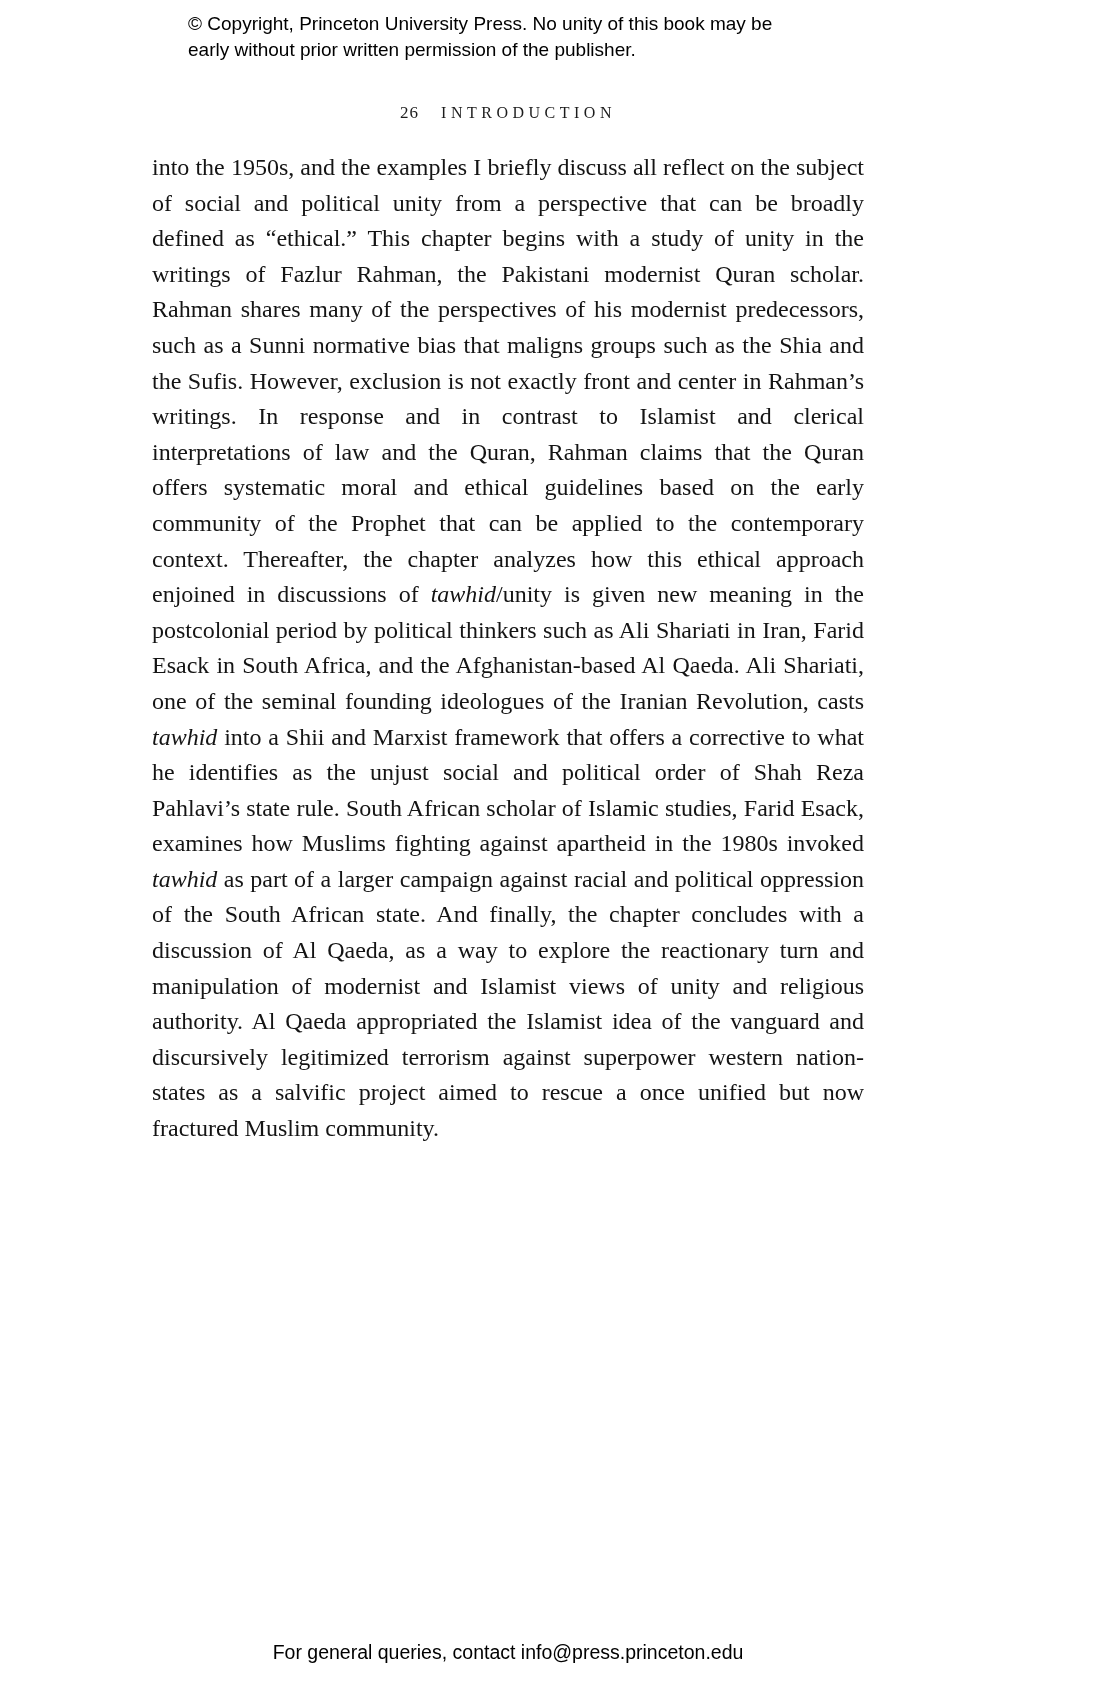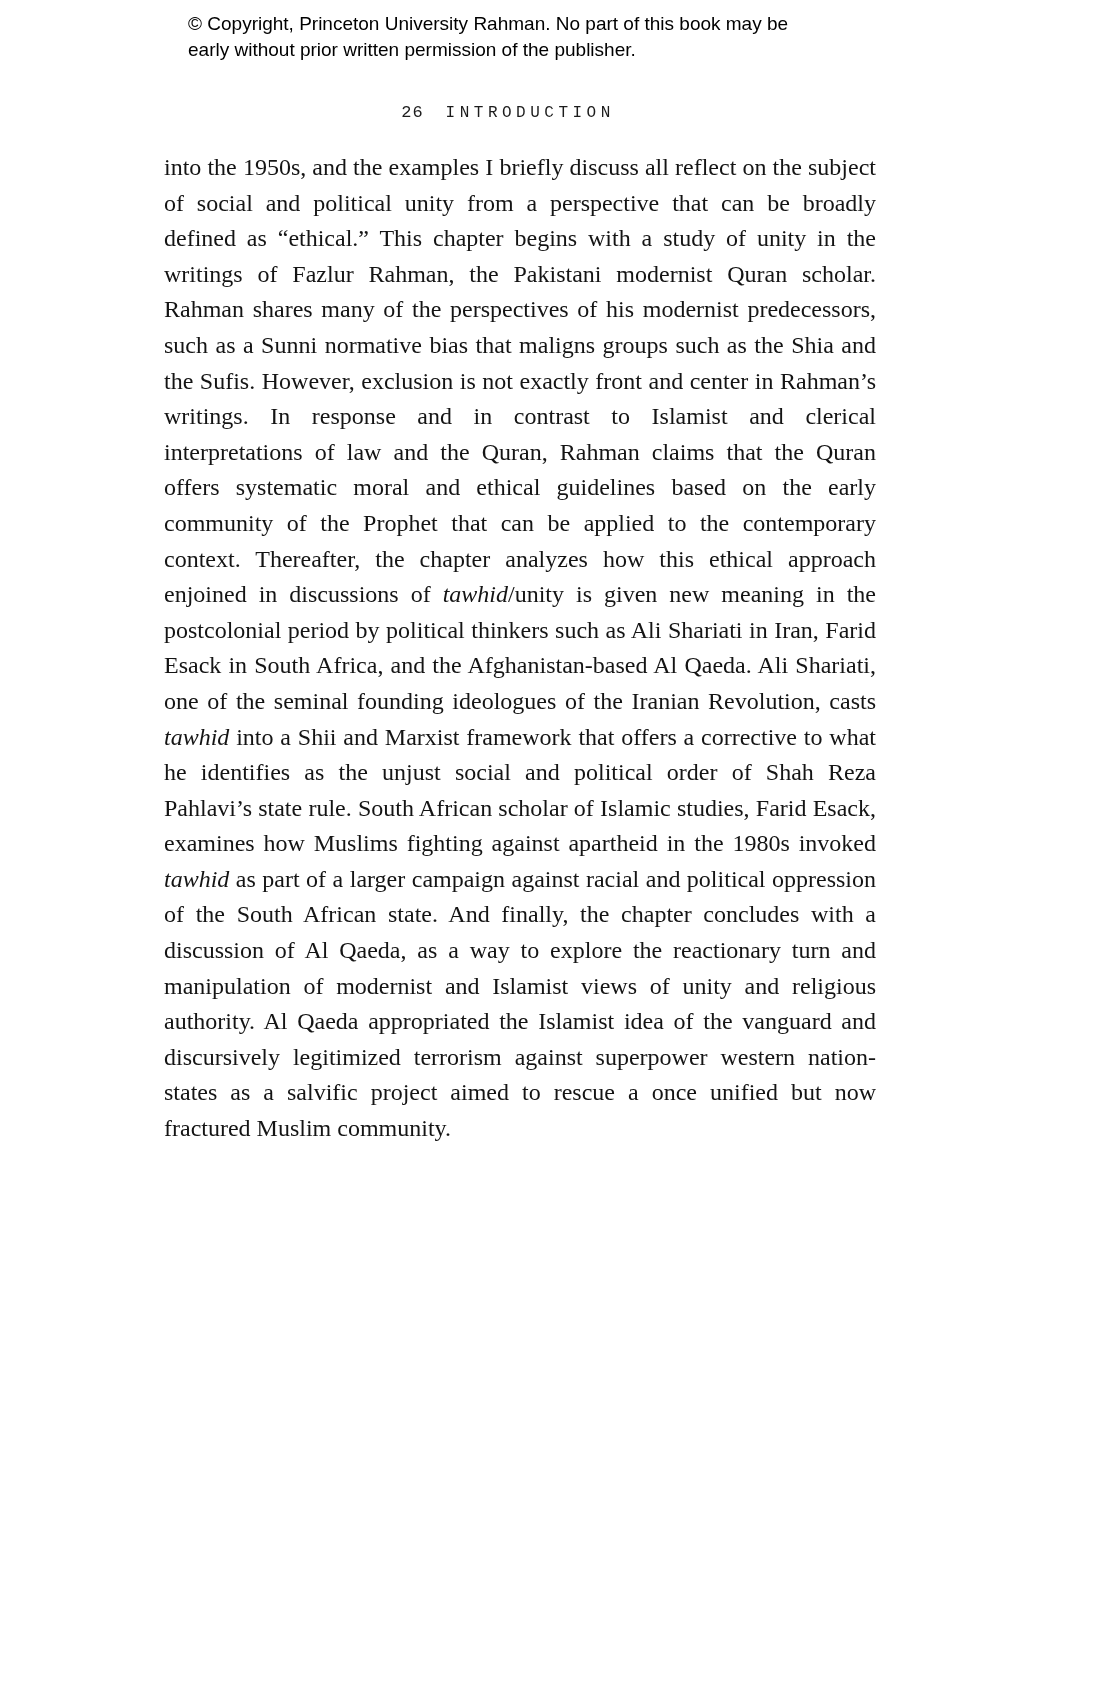--- a/index.html
+++ b/index.html
@@ -23,37 +23,37 @@
     font-size: 19px;
     line-height: 26px;
     color: #000000;
   }
   .running-head {
     position: absolute;
     top: 103px;
     left: 152px;
     width: 712px;
     text-align: center;
-    font-family: Liberation Mono, monospace;
+    font-family: Liberation Serif, serif;
     font-size: 17px;
     color: #1c1c1c;
     white-space: nowrap;
   }
   .page-number {
     margin-right: 22px;
     letter-spacing: 1px;
   }
   .chapter-title {
     letter-spacing: 4.5px;
     font-size: 16px;
   }
   .body-text {
     position: absolute;
     top: 150px;
-    left: 164px;
+    left: 152px;
     width: 712px;
     margin: 0;
     font-family: "Liberation Serif", serif;
     font-size: 24px;
     line-height: 35.6px;
     text-align: justify;
     color: #141414;
     hyphens: auto;
   }
   .body-text em {
@@ -69,22 +69,23 @@
     font-size: 19.5px;
     color: #000000;
   }
 </style>
 </head>
 <body>
 
 <div class="page">
 
   <div class="copyright">
-    <div>© Copyright, Princeton University Rahman. No part of this book may be</div>
+    <div>© Copyright, Princeton University Press. No unity of this book may be</div>
     <div>early without prior written permission of the publisher.</div>
   </div>
 
   <div class="running-head"><span class="page-number">26</span><span class="chapter-title">INTRODUCTION</span></div>
 
   <p class="body-text"><span>into the 1950s, and the examples I briefly discuss all reflect on the subject of social and political unity from a perspective that can be broadly defined as “ethical.” This chapter begins with a study of unity in the writings of Fazlur Rahman, the Pakistani modernist Quran scholar. Rahman shares many of the perspectives of his modernist predecessors, such as a Sunni normative bias that maligns groups such as the Shia and the Sufis. However, exclusion is not exactly front and center in Rahman’s writings. In response and in contrast to Islamist and clerical interpretations of law and the Quran, Rahman claims that the Quran offers systematic moral and ethical guidelines based on the early community of the Prophet that can be applied to the contemporary context. Thereafter, the chapter analyzes how this ethical approach enjoined in discussions of </span><em>tawhid</em><span>/unity is given new meaning in the postcolonial period by political thinkers such as Ali Shariati in Iran, Farid Esack in South Africa, and the Afghanistan-based Al Qaeda. Ali Shariati, one of the seminal founding ideologues of the Iranian Revolution, casts </span><em>tawhid</em><span> into a Shii and Marxist framework that offers a corrective to what he identifies as the unjust social and political order of Shah Reza Pahlavi’s state rule. South African scholar of Islamic studies, Farid Esack, examines how Muslims fighting against apartheid in the 1980s invoked </span><em>tawhid</em><span> as part of a larger campaign against racial and political oppression of the South African state. And finally, the chapter concludes with a discussion of Al Qaeda, as a way to explore the reactionary turn and manipulation of modernist and Islamist views of unity and religious authority. Al Qaeda appropriated the Islamist idea of the vanguard and discursively legitimized terrorism against superpower western nation-states as a salvific project aimed to rescue a once unified but now fractured Muslim community.</span></p>
 
+  <div class="footer"><span>For general queries, contact </span><span>info@press.princeton.edu</span></div>
 
 </div>
 
 </body></html>

